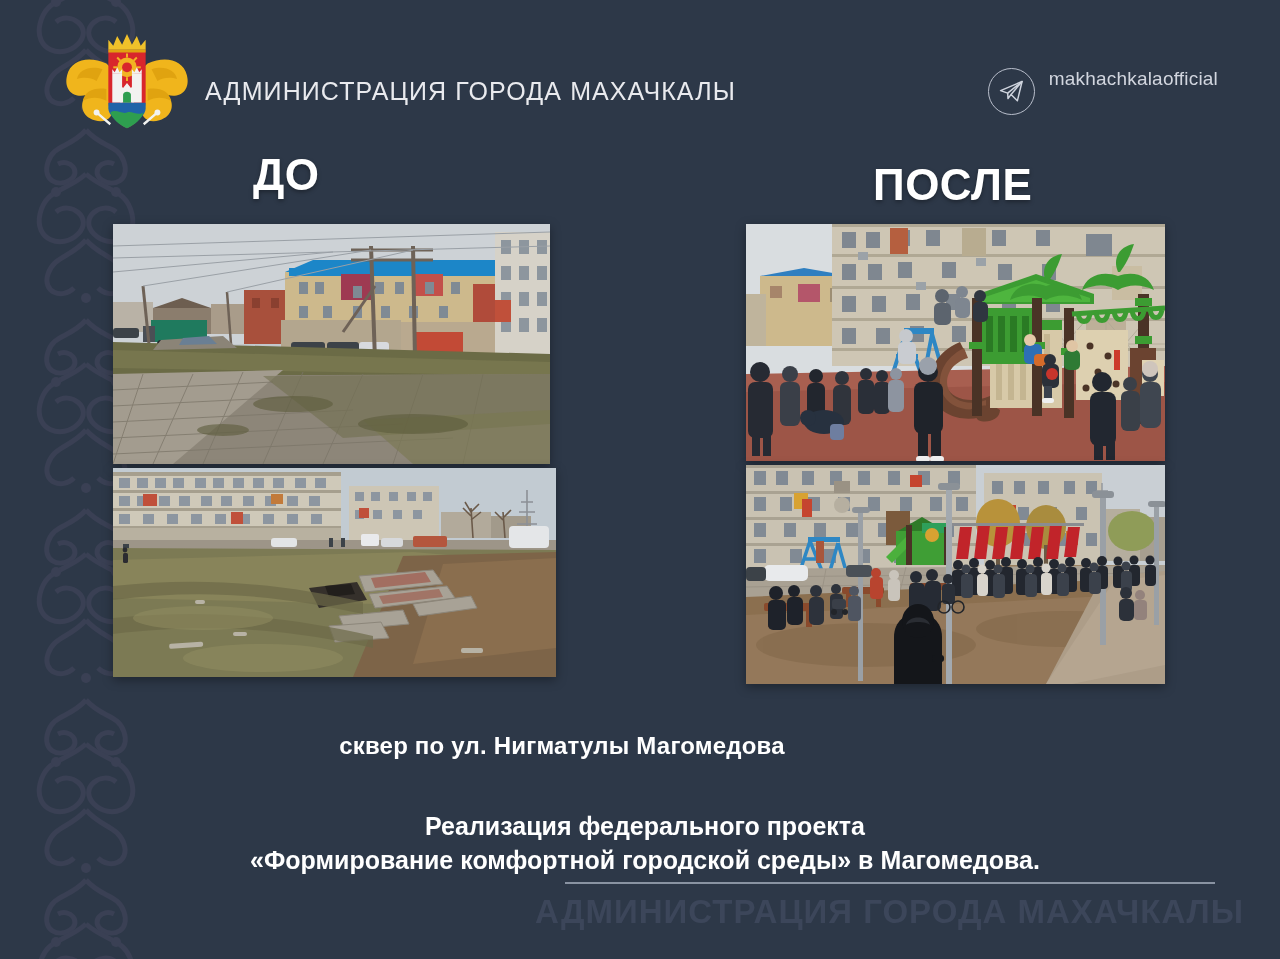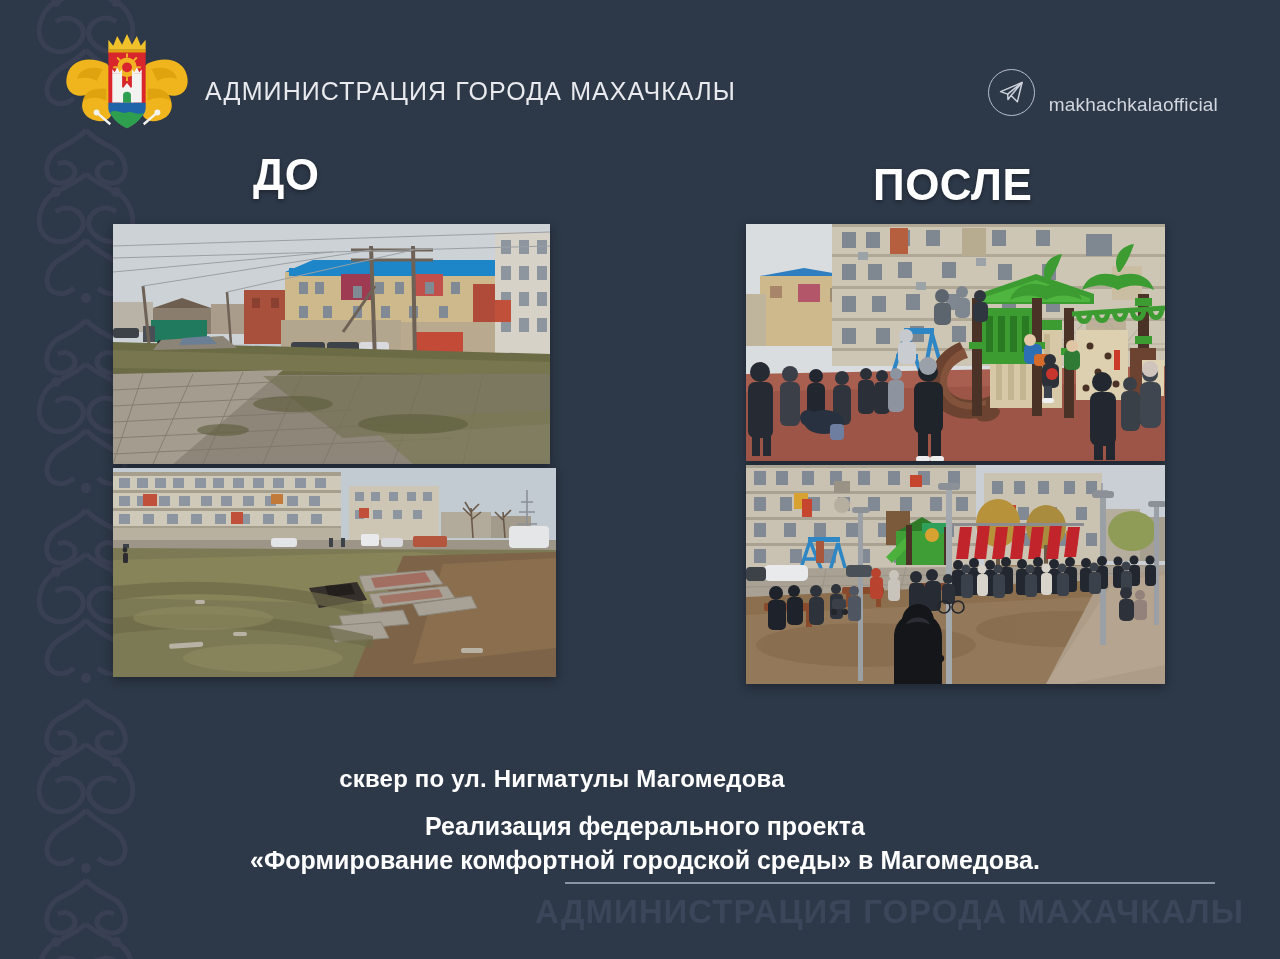--- a/index.html
+++ b/index.html
@@ -17,21 +17,21 @@
   }
 
   
   .header{position:absolute;left:0;top:0;width:1280px;height:148px;}
   .emblem{position:absolute;left:62px;top:30px;width:130px;height:108px;}
   .header-title{
     position:absolute;left:205px;top:77px;
     font-size:25px;letter-spacing:1.1px;color:#e9eaee;font-weight:400;
     white-space:nowrap;
   }
-  .tg-badge{position:absolute;right:62px;top:68px;height:48px;display:flex;align-items:flex-end;gap:14px;}
+  .tg-badge{position:absolute;right:62px;top:68px;height:48px;display:flex;align-items:flex-start;gap:14px;}
   .tg-circle{width:45px;height:45px;border:1.6px solid #b9bfcc;border-radius:50%;
     display:flex;align-items:center;justify-content:center;flex:0 0 auto;}
   .tg-name{font-size:19px;color:#d2d6df;letter-spacing:.2px;white-space:nowrap;}
 
   
   .col-label{
     position:absolute;font-weight:bold;color:#ffffff;font-size:44px;
     letter-spacing:.5px;text-shadow:0 2px 4px rgba(0,0,0,.35);
   }
   .col-label.before{left:253px;top:150px;}
@@ -40,21 +40,21 @@
   
   .photo{position:absolute;overflow:hidden;background:#555;box-shadow:0 3px 10px rgba(0,0,0,.35);}
   .ph-before-top   {left:113px;top:224px;width:437px;height:240px;}
   .ph-before-bottom{left:113px;top:468px;width:443px;height:209px;}
   .ph-after-top    {left:746px;top:224px;width:419px;height:237px;}
   .ph-after-bottom {left:746px;top:465px;width:419px;height:219px;}
   .photo svg{display:block;width:100%;height:100%;}
 
   
   .caption-place{
-    position:absolute;left:0;top:765px;width:1124px;text-align:center;
+    position:absolute;left:0;top:732px;width:1124px;text-align:center;
     font-size:24px;font-weight:bold;color:#ffffff;letter-spacing:.2px;
   }
   .caption-project{
     position:absolute;left:5px;top:810px;width:1280px;text-align:center;
     font-size:25px;font-weight:bold;color:#ffffff;line-height:1.35;
   }
 
   
   .footer-rule{
     position:absolute;left:565px;top:882px;width:650px;height:2px;

